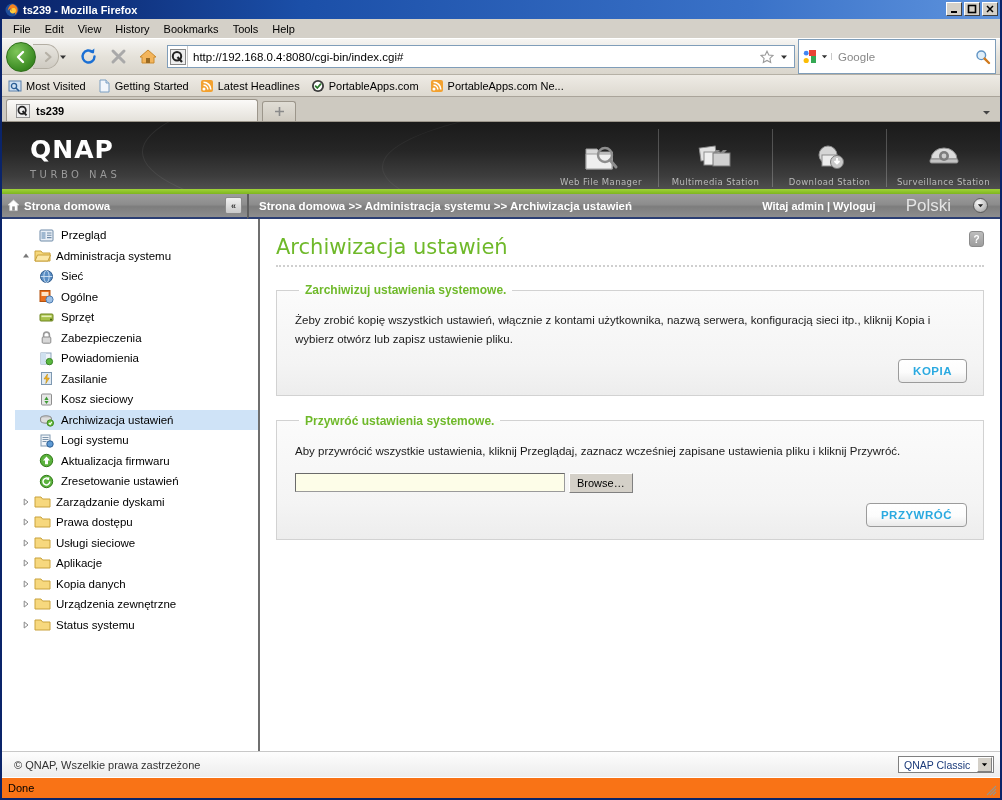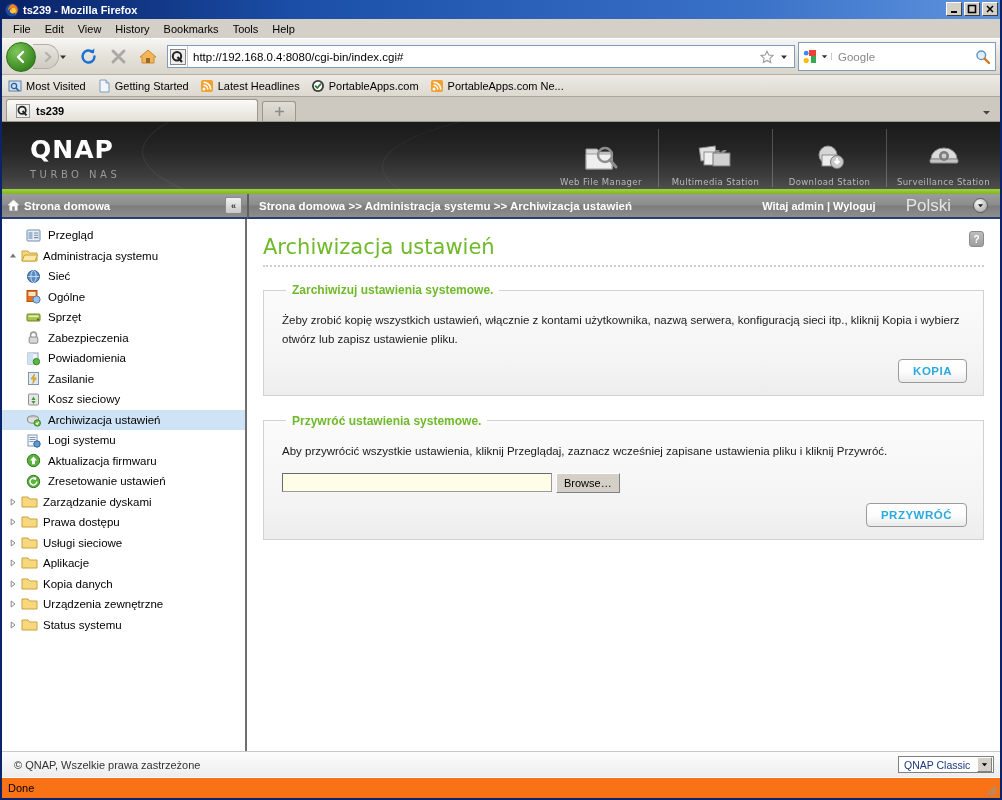--- a/index.html
+++ b/index.html
@@ -109,21 +109,21 @@
     flex: 0 0 auto;
   }
   .url-text {
     flex: 1 1 auto; padding-left: 5px; font-size: 11.5px; color: #000;
     font-family: "Liberation Sans", sans-serif;
     white-space: nowrap; overflow: hidden;
   }
   .url-star { width: 20px; text-align: center; color: #8a8a8a; font-size: 13px; }
   .url-arrow { width: 14px; text-align: center; color: #333; font-size: 8px; }
   .search-wrap {
-    width: 198px; height: 29px;
+    width: 198px; height: 35px;
     background: #fff; border: 1px solid #7f9db9;
     display: flex; align-items: center; flex: 0 0 auto;
   }
   .g-logo { width: 22px; height: 21px; display:flex; align-items:center; justify-content:center; }
   .search-arrow { width: 11px; text-align: center; color: #333; font-size: 7px; border-right: 1px solid #c9c9c9;}
   .search-text { flex: 1 1 auto; padding-left: 6px; color: #888; font-size: 11.5px; }
   .search-mag { width: 24px; display: flex; align-items: center; justify-content: center; }
 
   
   .bookmarks {
@@ -260,21 +260,21 @@
   .lang-txt { color: #e4e4e4; font-size: 17px; margin-right: 22px;}
   .lang-arrow {
     width: 15px; height: 15px; border-radius: 50%;
     background: radial-gradient(circle at 35% 30%, #fafafa, #c0c0c0 60%, #8f8f8f);
     border: 1px solid #5a5a5a;
     display:flex;align-items:center;justify-content:center;
     font-size: 7px; color: #222;
   }
 
   
-  .split { flex: 1 1 auto; display: flex; overflow: hidden; }
+  .split { flex: 1 1 auto; display: flex; overflow: hidden; margin-left: 13px; }
   .sidebar {
     width: 245px; flex: 0 0 auto;
     background: #fff;
     border-right: 2px solid #6f6f6f;
     padding-top: 6px;
     overflow: hidden;
     position: relative;
   }
   .nav-item {
     display: flex; align-items: center;

